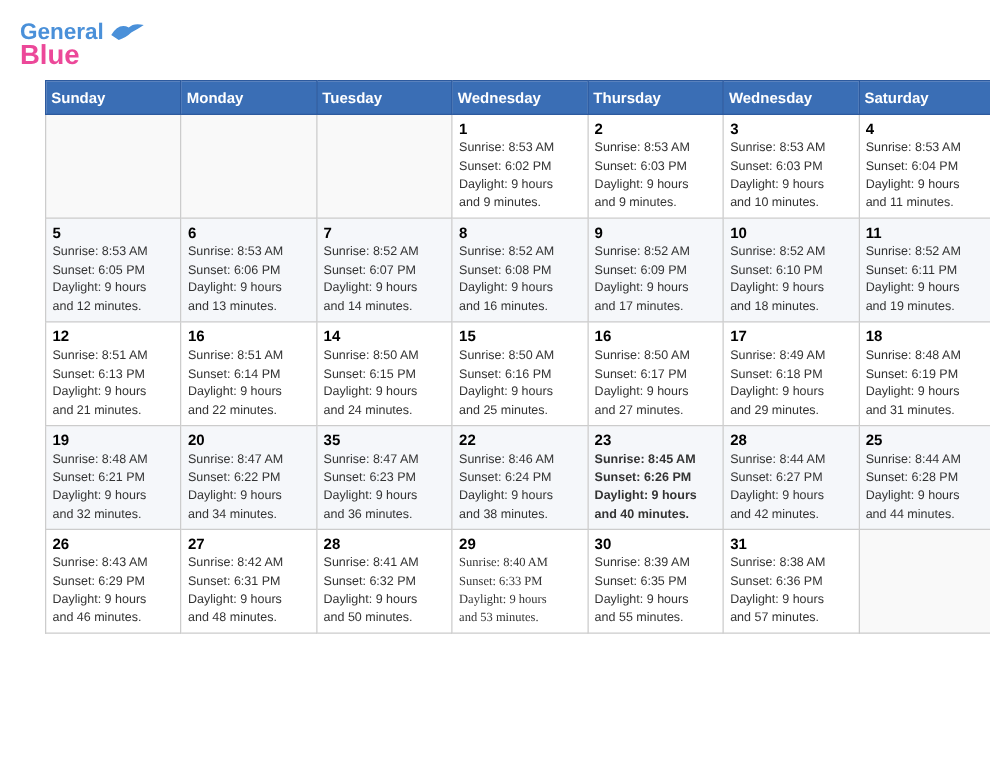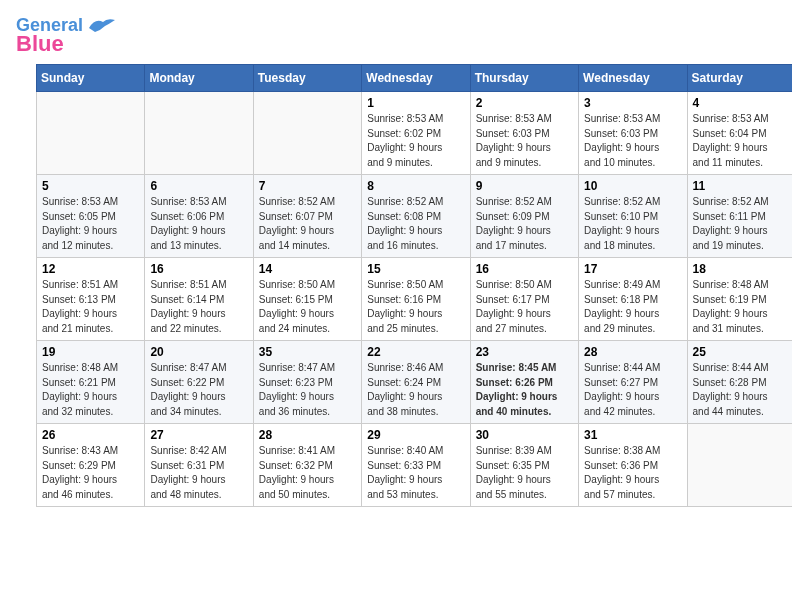--- a/index.html
+++ b/index.html
@@ -317,21 +317,21 @@
         </td>
         <td>
           <div class="day-num">28</div>
           <div class="day-info" style="white-space: pre-line;">Sunrise: 8:41 AM
 Sunset: 6:32 PM
 Daylight: 9 hours
 and 50 minutes.</div>
         </td>
         <td>
           <div class="day-num">29</div>
-          <div class="day-info" style="white-space: pre-line;">Sunrise: 8:40 AM
+          <div class="day-info" style="white-space: pre-line; font-family: Liberation Serif, serif;">Sunrise: 8:40 AM
 Sunset: 6:33 PM
 Daylight: 9 hours
 and 53 minutes.</div>
         </td>
         <td>
           <div class="day-num">30</div>
           <div class="day-info" style="white-space: pre-line;">Sunrise: 8:39 AM
 Sunset: 6:35 PM
 Daylight: 9 hours
 and 55 minutes.</div>

